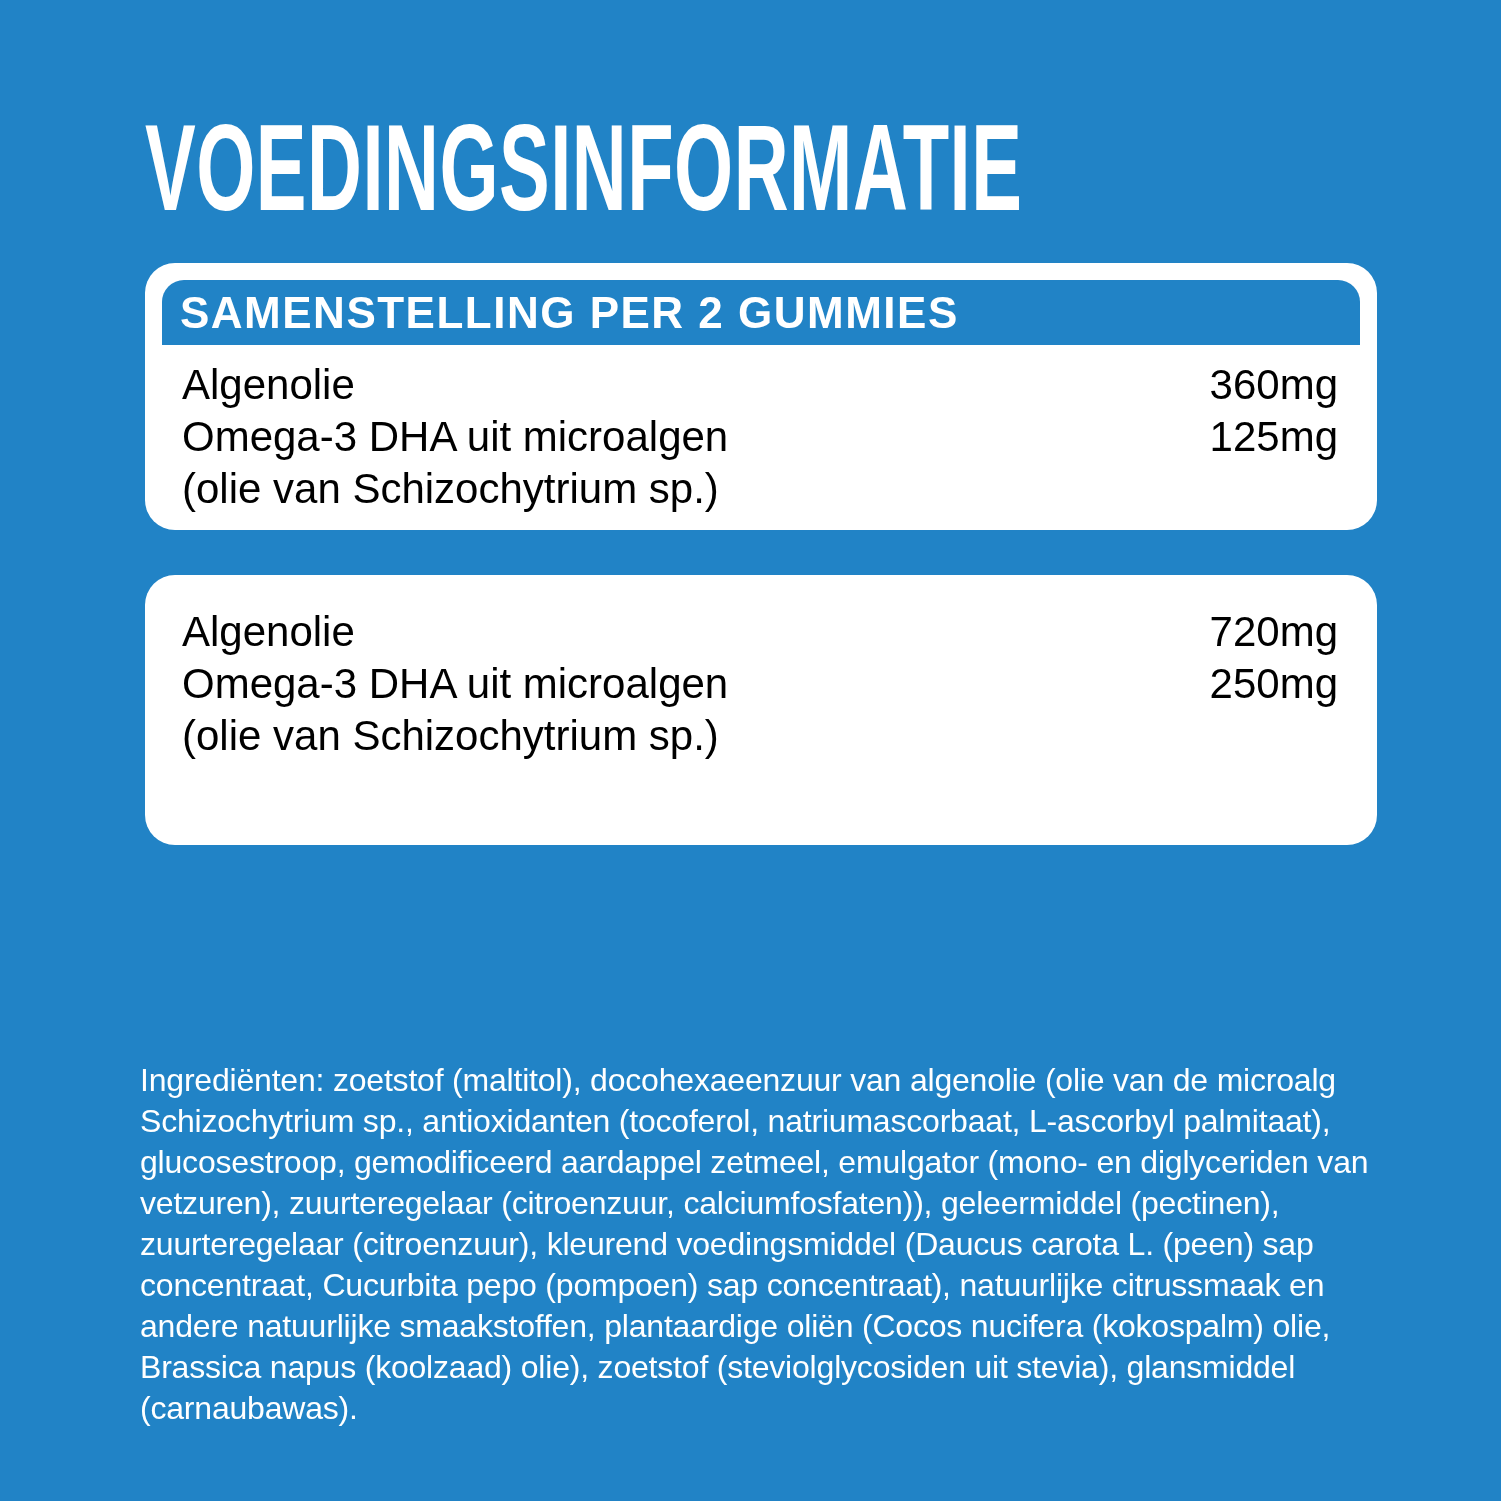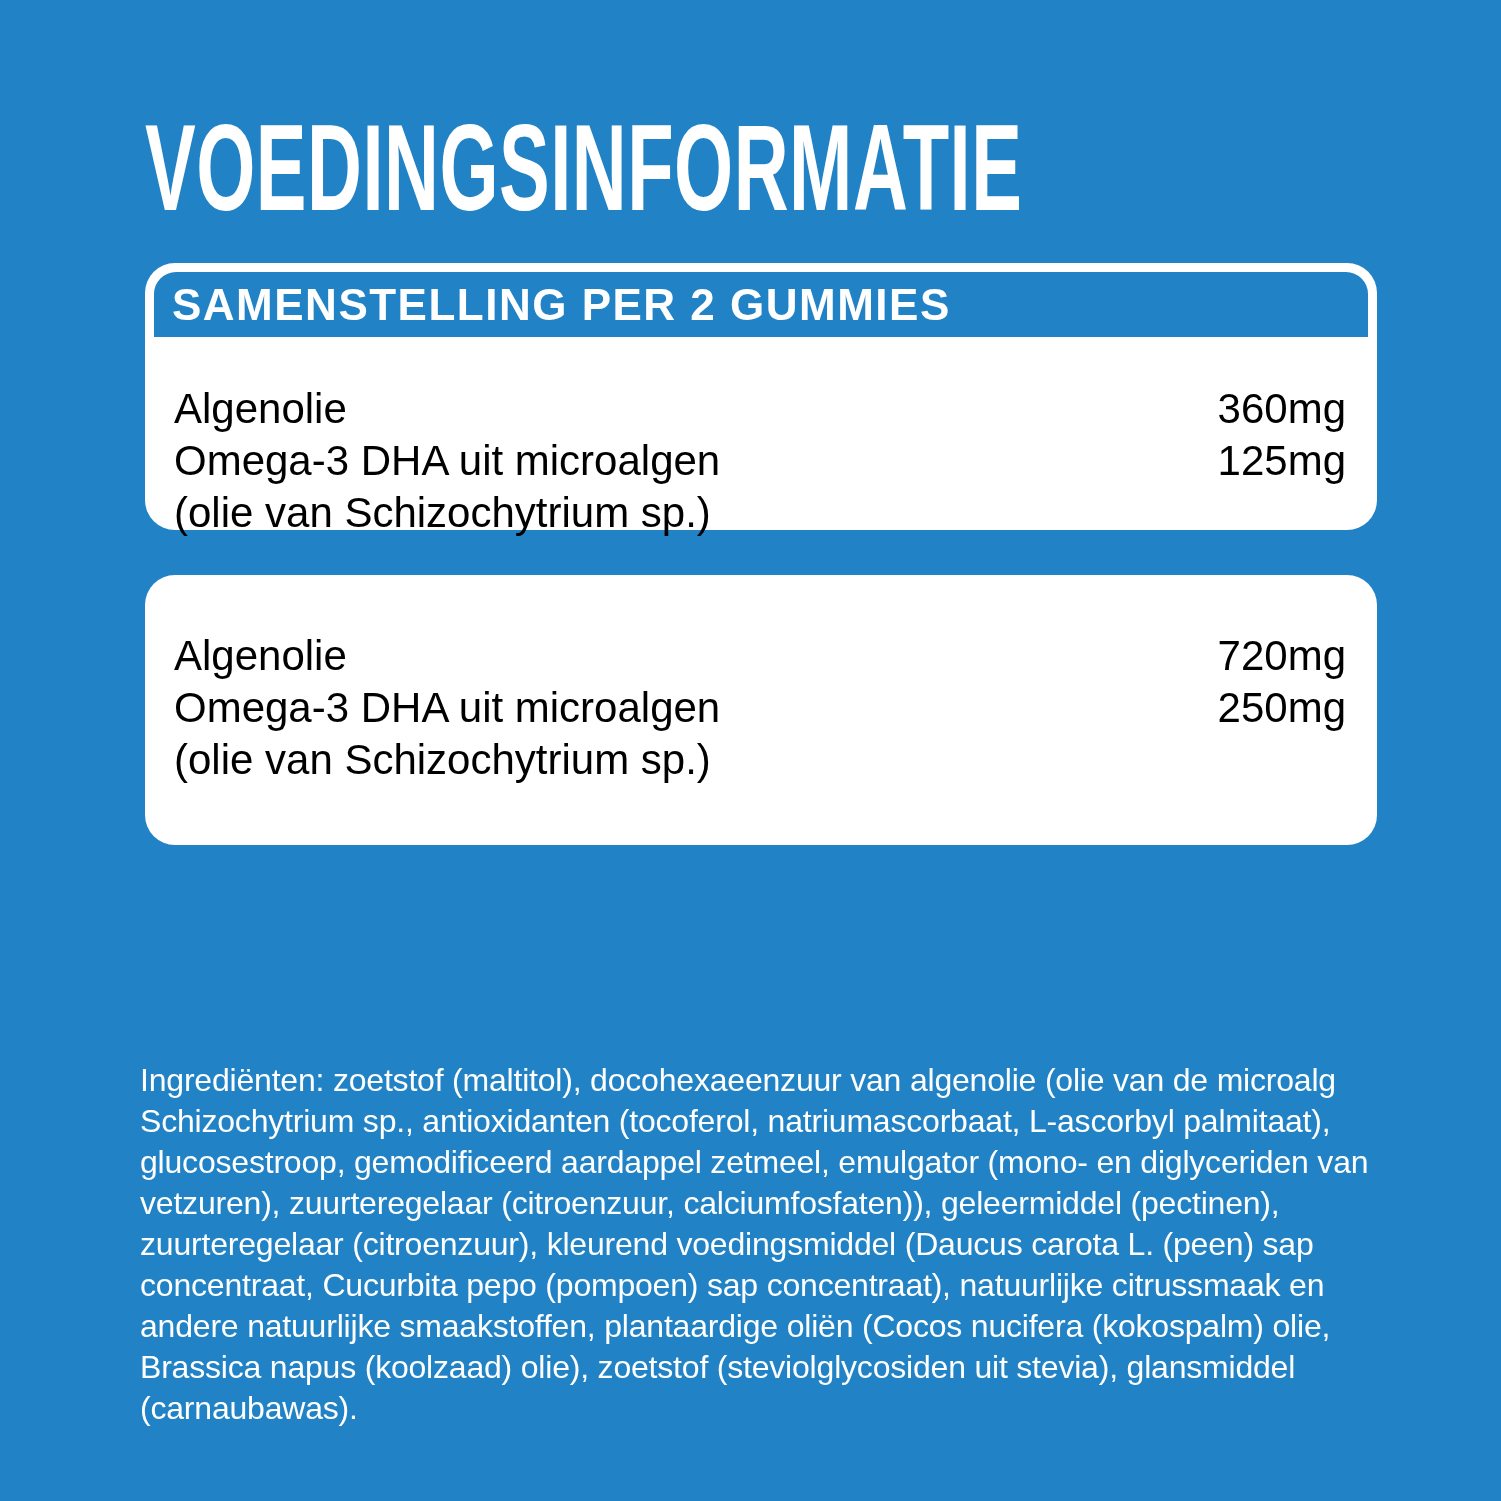--- a/index.html
+++ b/index.html
@@ -25,21 +25,21 @@
     transform: scaleY(1.6);
     transform-origin: left top;
     white-space: nowrap;
   }
   .panel {
     position:absolute;
     left:145px;
     width:1232px;
     background: var(--panel_bg, #FFFFFF);
     border-radius:30px;
-    padding:9px;
+    padding:17px;
   }
   .panel-1 { top:263px; height:267px; }
   .panel-2 { top:575px; height:270px; }
   .panel-header {
     height:65px;
     background: var(--header_bg, #2183C6);
     border-radius:22px 22px 0 0;
     display:flex;
     align-items:center;
     padding-left:18px;
@@ -47,21 +47,20 @@
     font-size:44px;
     font-weight:bold;
     letter-spacing:1.5px;
     white-space:nowrap;
   }
   .panel-body {
     padding:14px 22px 0 20px;
     color: var(--body_text, #000000);
     font-size:42px;
     line-height:52px;
-    margin-top:32px;
   }
   .nutrient-row {
     display:flex;
     justify-content:space-between;
     align-items:baseline;
   }
   .nutrient-label { white-space:nowrap; }
   .nutrient-value { white-space:nowrap; }
   .ingredients {
     position:absolute;

